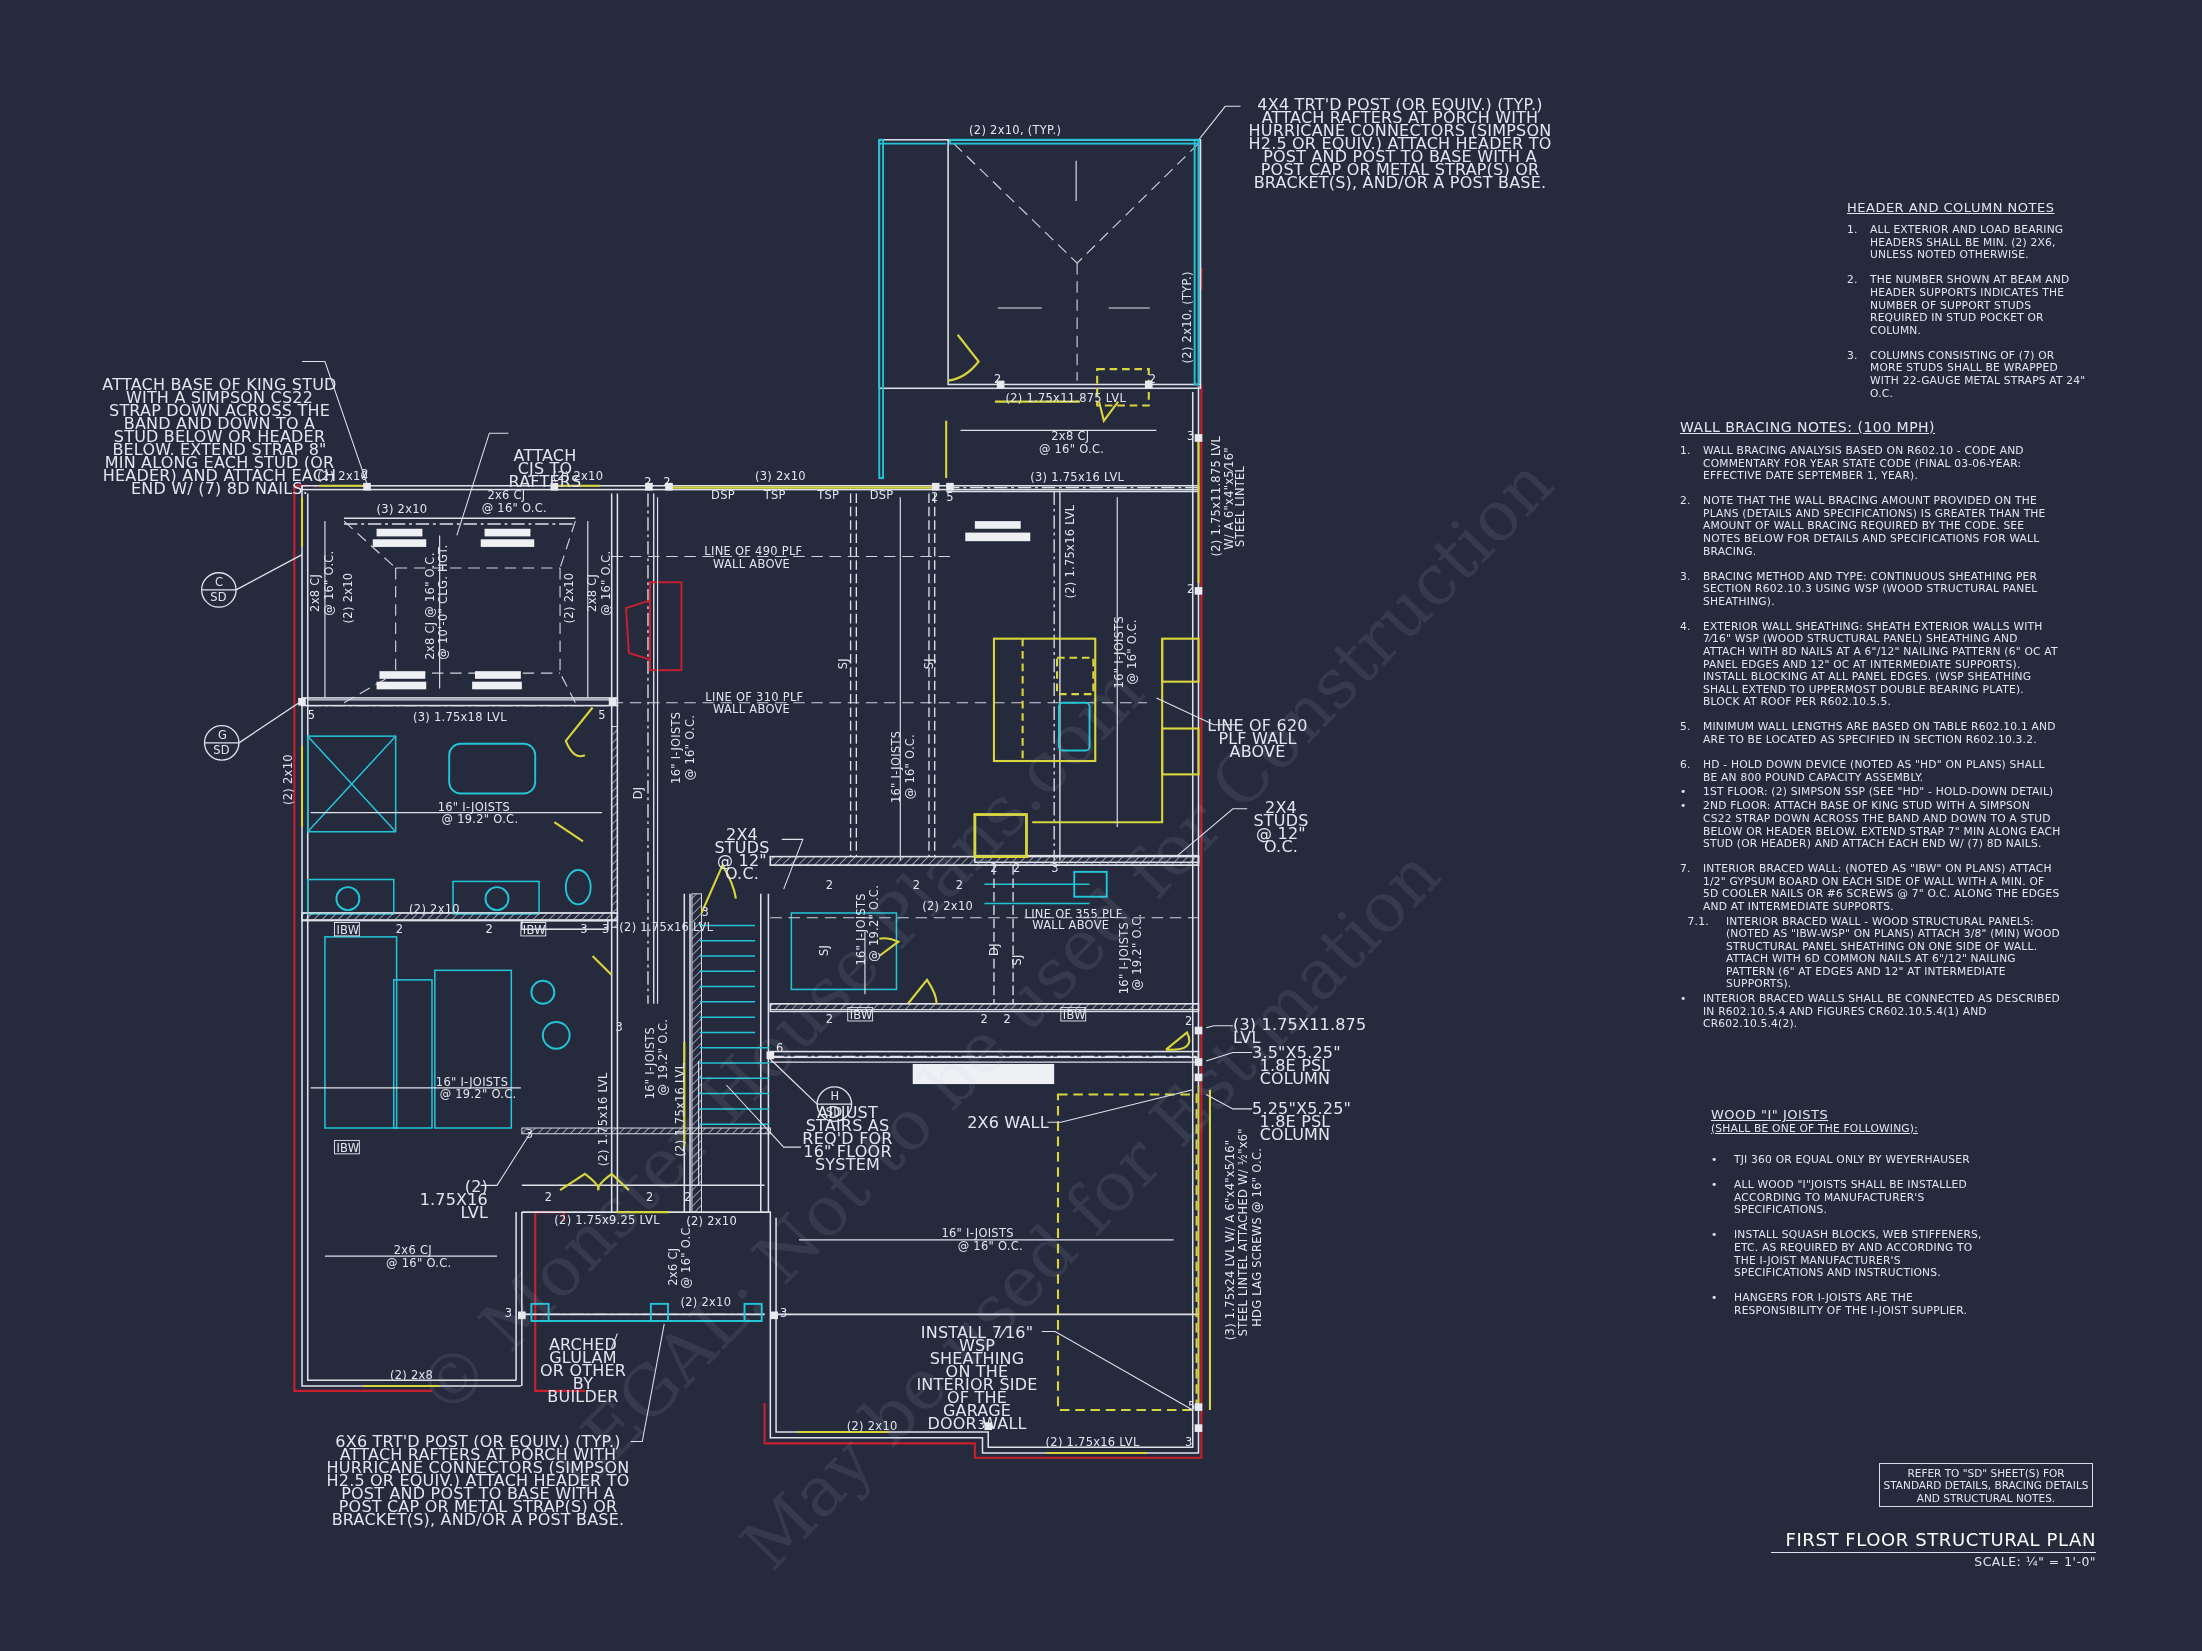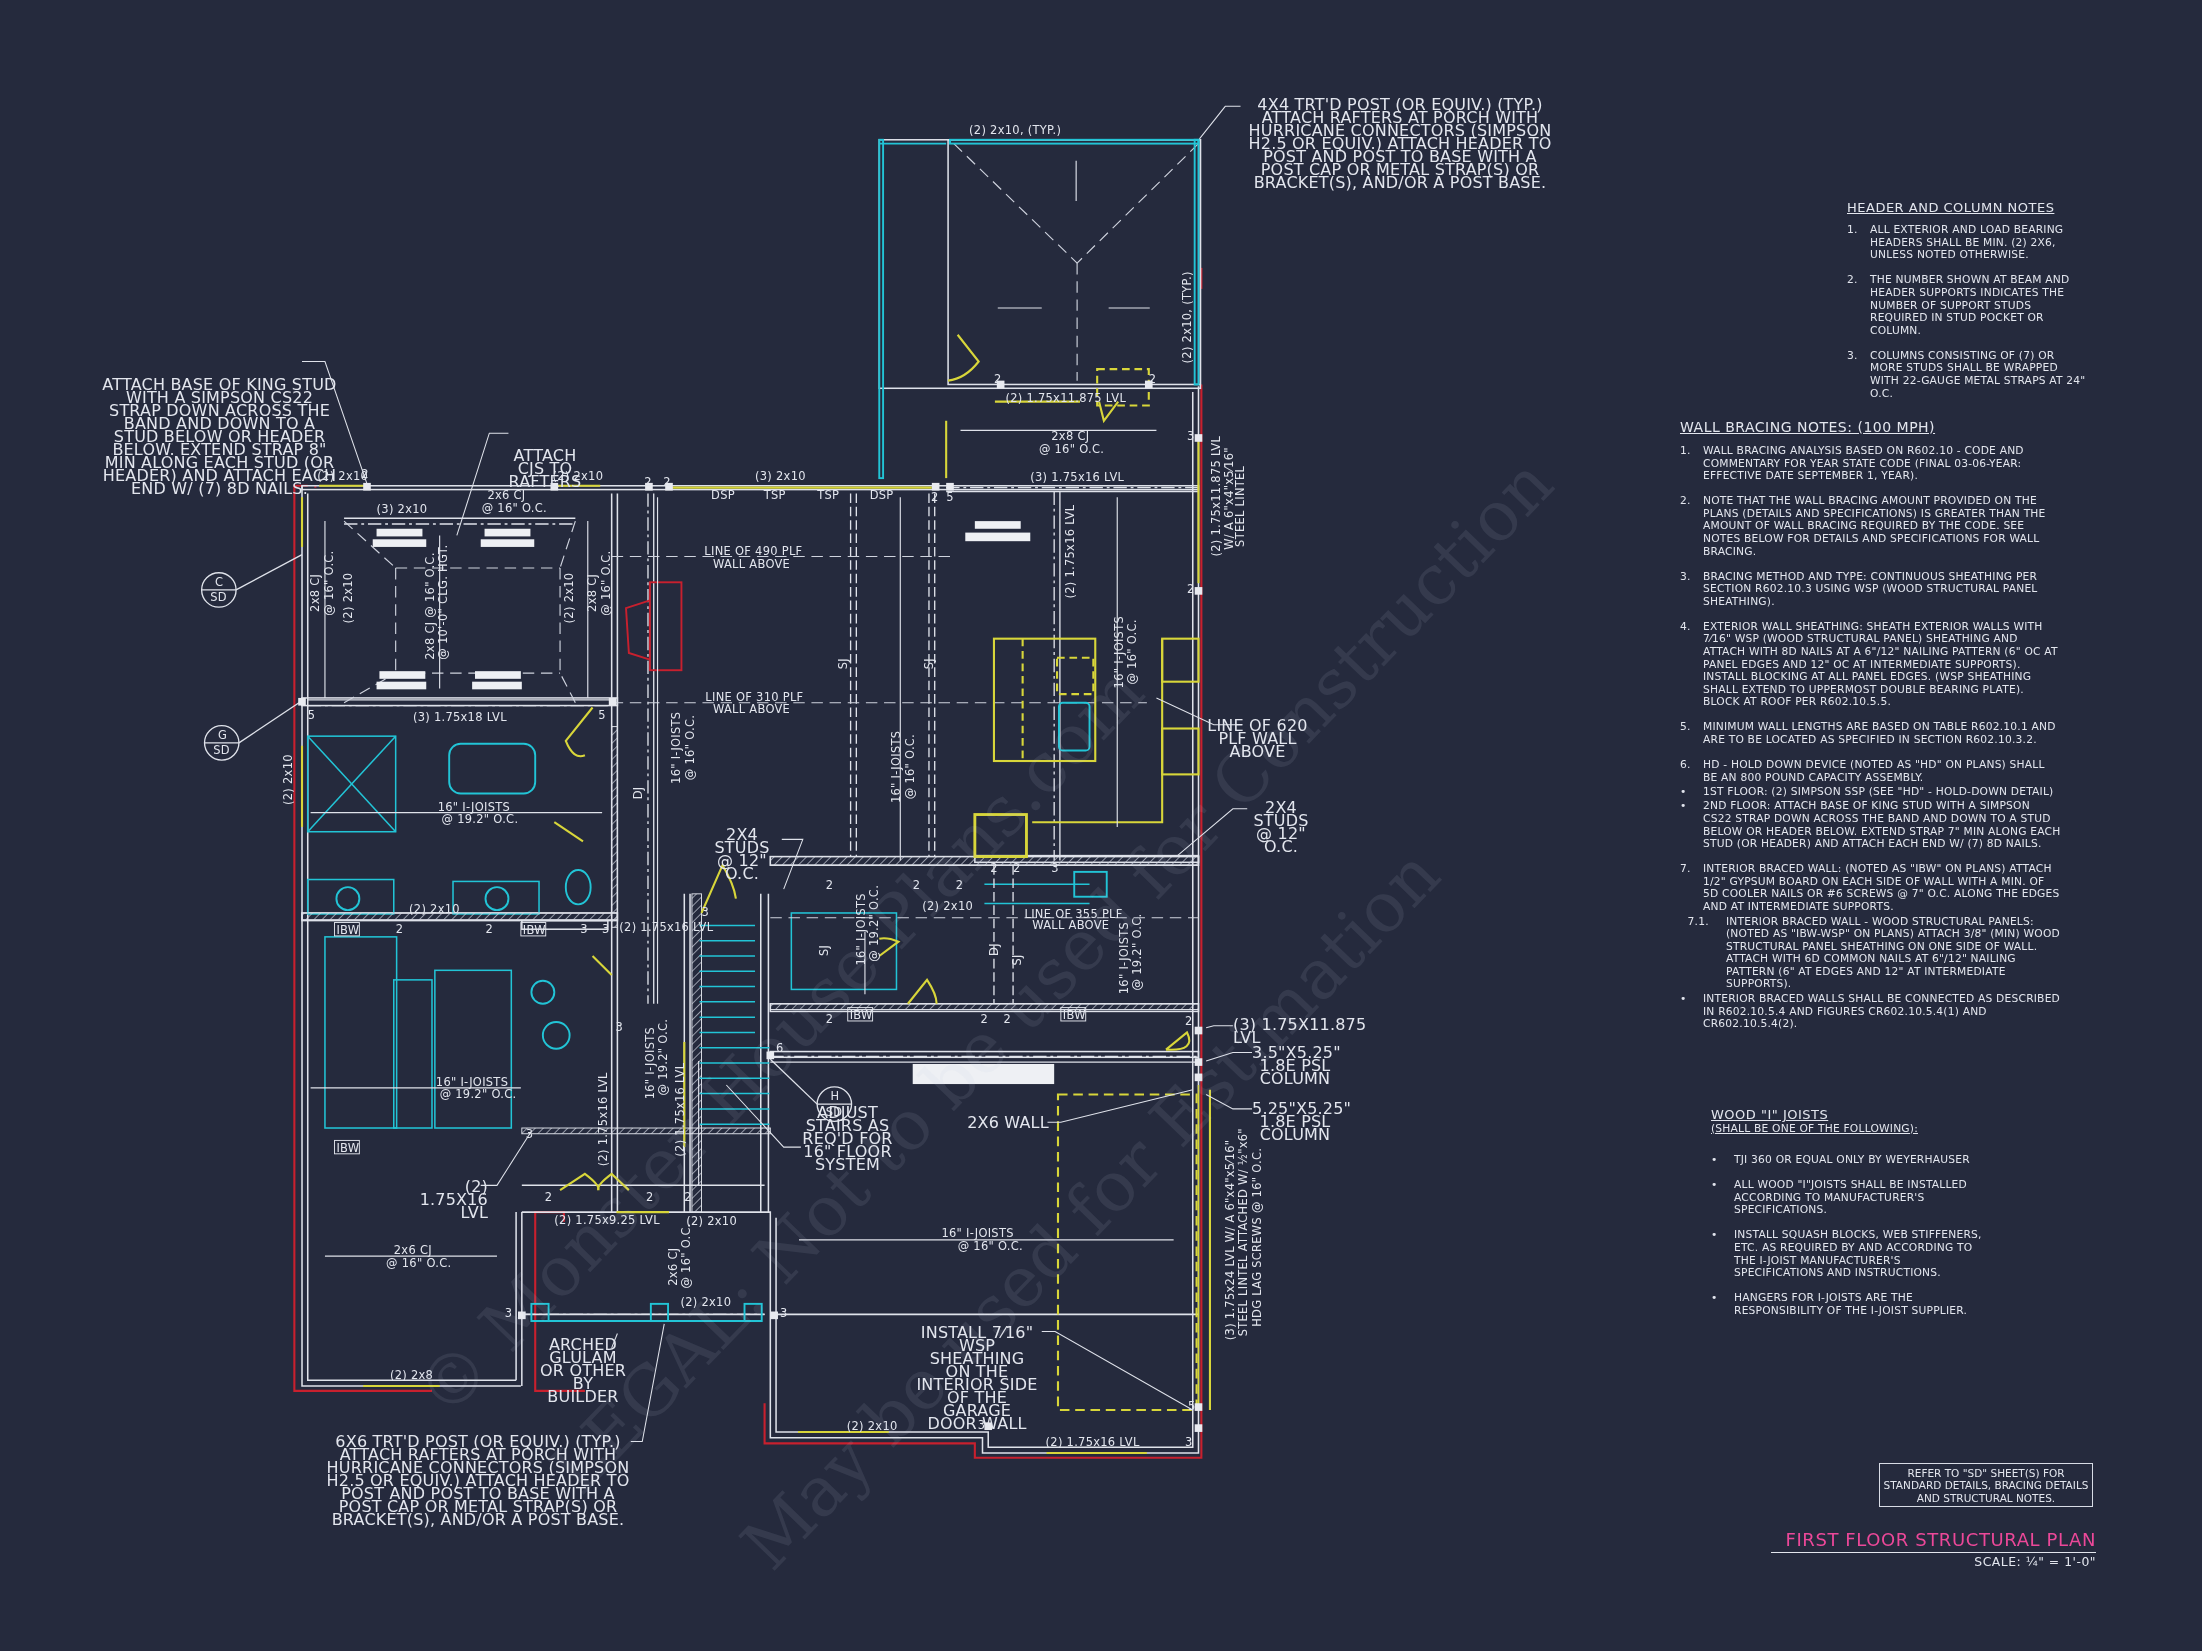--- a/index.html
+++ b/index.html
@@ -8,21 +8,21 @@
   .t{fill:#e3e6ee;font-family:"DejaVu Sans",sans-serif;font-size:12px;letter-spacing:0.3px;}
   .note{position:absolute;font-family:"DejaVu Sans",sans-serif;color:#e3e6ee;font-size:10.7px;line-height:12.6px;letter-spacing:0.2px;text-transform:uppercase;}
   .note h3{margin:0 0 9.6px 0;font-weight:normal;font-size:13px;text-decoration:underline;letter-spacing:0.5px;}
   .note ol,.note ul{margin:0;padding:0;list-style:none;}
   .note li{position:relative;padding-left:23px;margin-bottom:12.4px;}
   .note li .num{position:absolute;left:0;top:0;}
   .note li.tight{margin-bottom:1.9px;}
   .note li.sub{padding-left:46px;}
   .note li.sub .num{left:7.6px;}
   .ref-box{position:absolute;left:1879px;top:1463px;width:214px;height:44px;border:1.4px solid #d8dce6;font-family:"DejaVu Sans",sans-serif;font-size:10.5px;line-height:12.4px;text-align:center;color:#e3e6ee;padding-top:2.9px;box-sizing:border-box;text-transform:uppercase;}
-  .title{position:absolute;left:1771px;top:1529px;width:325px;text-align:right;font-family:"DejaVu Sans",sans-serif;font-size:18px;letter-spacing:0.6px;color:#ec4899;border-bottom:1.9px solid #e3e6ee;padding-bottom:1.9px;}
+  .title{position:absolute;left:1771px;top:1529px;width:325px;text-align:right;font-family:"DejaVu Sans",sans-serif;font-size:18px;letter-spacing:0.6px;color:#ffffff;border-bottom:1.9px solid #e3e6ee;padding-bottom:1.9px;}
   .scale{position:absolute;left:1771px;top:1554px;width:325px;text-align:right;font-family:"DejaVu Sans",sans-serif;font-size:12.4px;color:#e3e6ee;letter-spacing:0.5px;}
   .callout{position:absolute;font-family:"DejaVu Sans",sans-serif;font-size:16px;line-height:13px;color:#e3e6ee;text-align:center;text-transform:uppercase;letter-spacing:0.2px;}
   .wm{position:absolute;font-family:"DejaVu Serif",serif;color:rgba(200,205,225,0.10);white-space:nowrap;transform-origin:left top;}
 </style>
 </head>
 <body>
 
 <svg id="plan" viewBox="0 0 2304 1728" xmlns="http://www.w3.org/2000/svg">
   <defs>
     <pattern id="hatch" width="6" height="6" patternUnits="userSpaceOnUse" patternTransform="rotate(45)">

